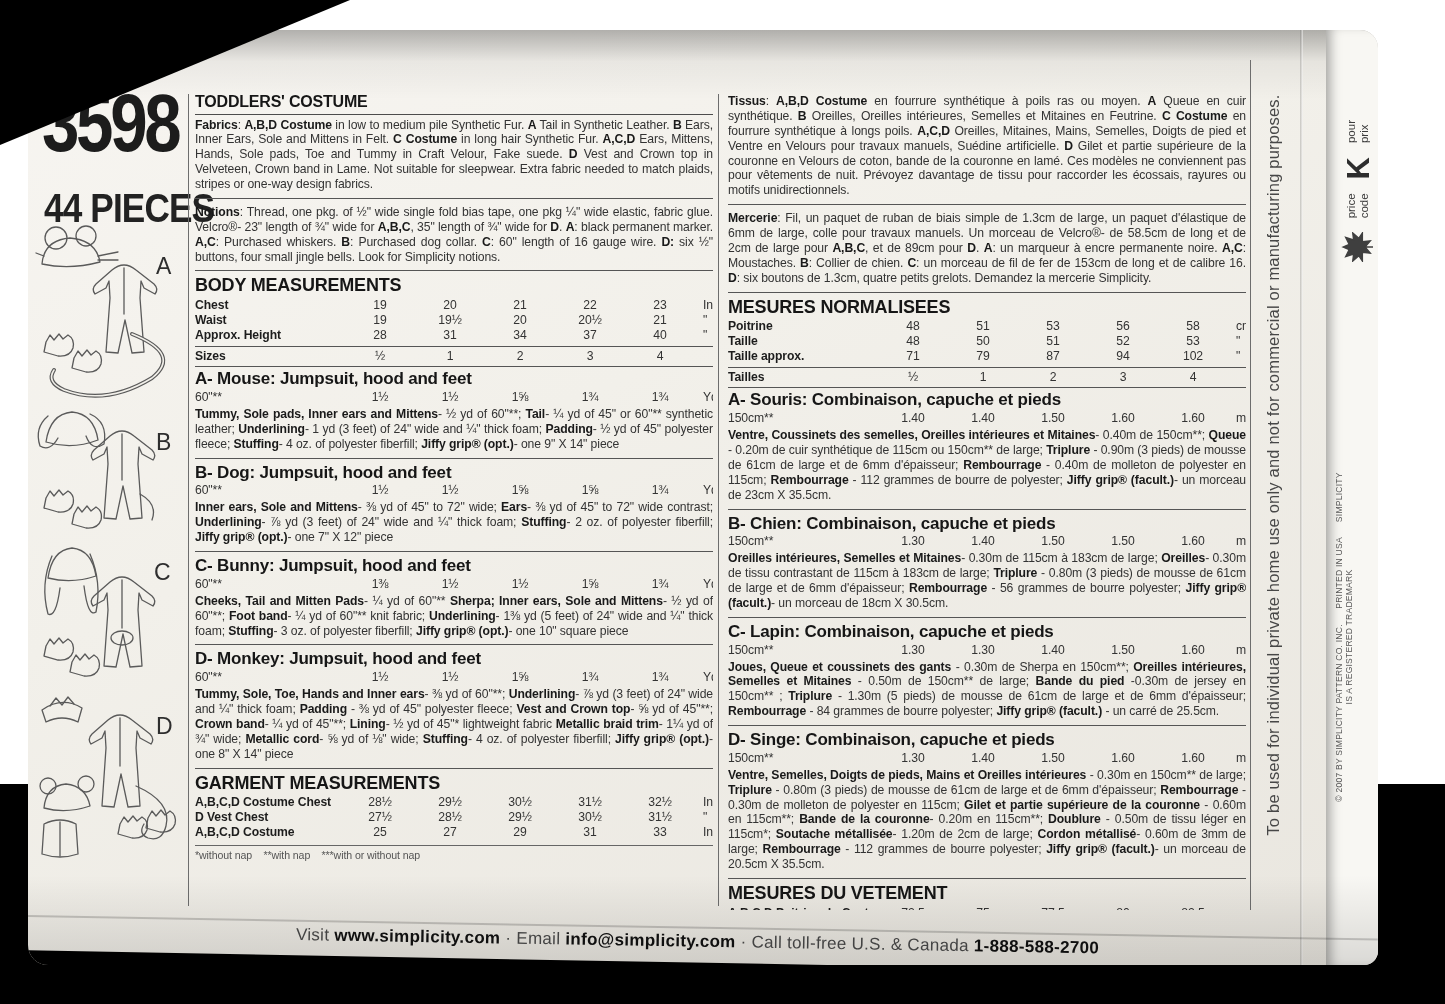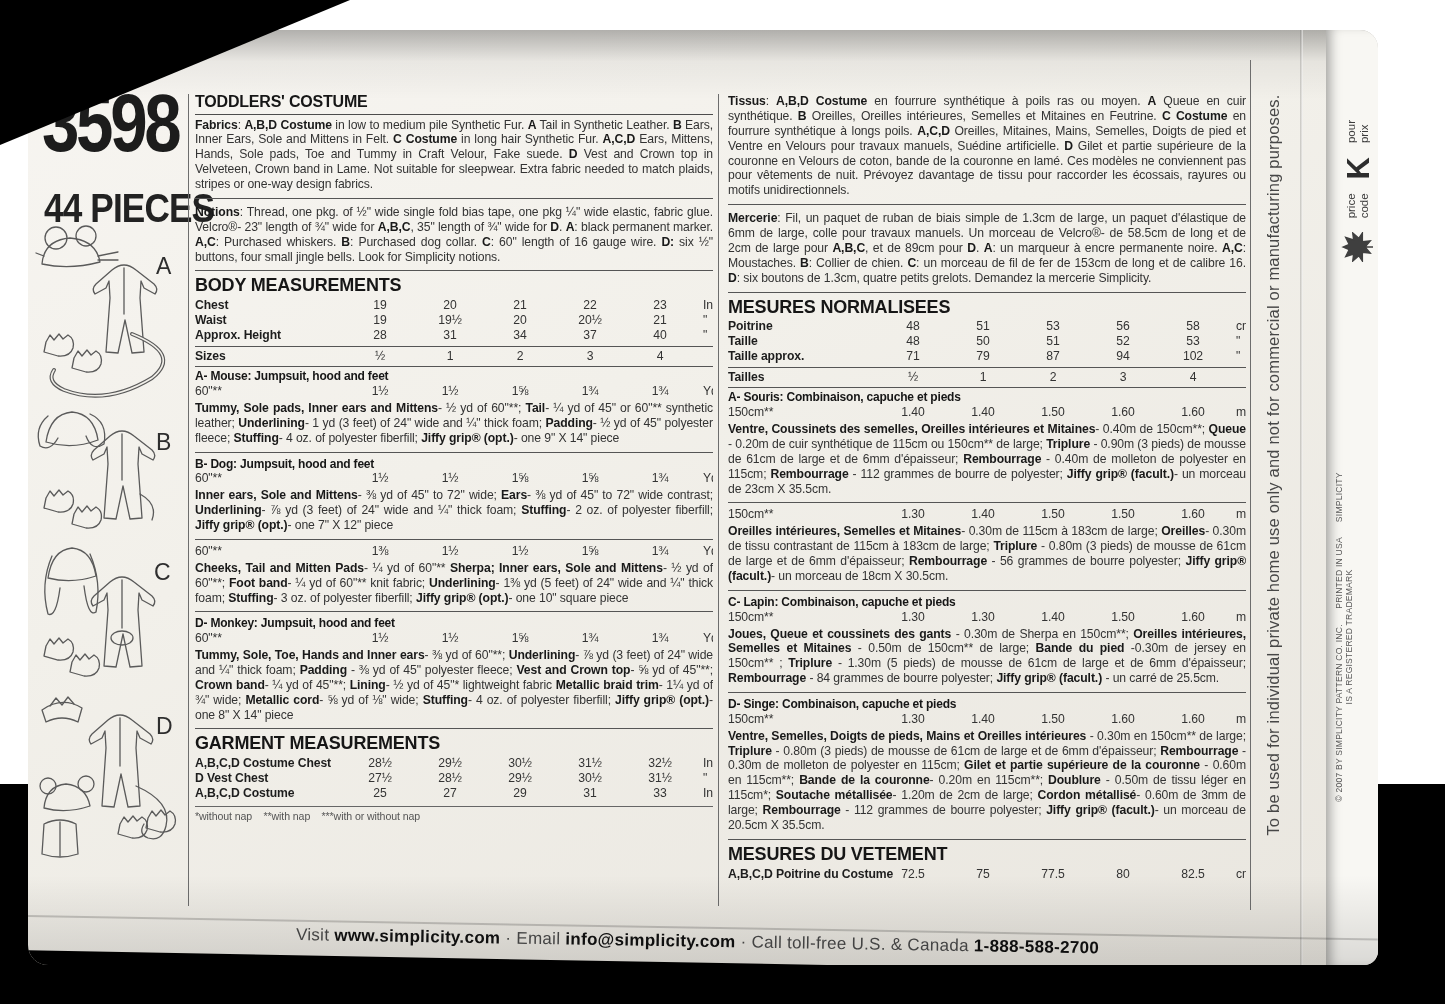--- a/index.html
+++ b/index.html
@@ -30,21 +30,21 @@
     letter-spacing:-1px;transform:scaleX(.88);transform-origin:left top;line-height:1;}
   
   .col{position:absolute;top:62px;width:518px;height:818px;color:#333;font-size:12.2px;
     line-height:1.22;letter-spacing:-.1px;overflow:hidden;}
   .col b{color:#191919;}
   .colTitle{font-size:16px;font-weight:700;color:#161616;letter-spacing:-.2px;margin:0 0 3px 0;
     border-bottom:1.4px solid #4c4c4c;padding-bottom:2px;}
   .para{margin:2px 0 0 0;text-align:justify;}
   .sect{border-top:1.3px solid #555;margin-top:6px;padding-top:4px;}
   h3.tbl{font-size:18px;font-weight:700;color:#161616;margin:0 0 1px 0;letter-spacing:-.2px;}
-  h4.view{font-size:12px;font-weight:700;color:#161616;margin:0;letter-spacing:-.2px;}
+  h4.view{font-size:17px;font-weight:700;color:#161616;margin:0;letter-spacing:-.2px;}
   .mrow{display:grid;grid-template-columns:150px 70px 70px 70px 70px 70px 1fr;line-height:15px;}
   .mrow .ml{font-weight:700;color:#1d1d1d;white-space:nowrap;}
   .mrow.yard .ml{font-weight:400;color:#333;}
   .mc{text-align:center;}
   .mu{text-align:left;padding-left:8px;}
   .sizesrow{border-top:1.3px solid #555;border-bottom:1.3px solid #555;margin-top:3px;
     padding:2px 0;}
   .boldline{font-weight:700;color:#1d1d1d;margin:0;line-height:15px;}
   .footnote{border-top:1.2px solid #666;margin-top:5px;padding-top:3px;font-size:10.6px;
     color:#555;white-space:pre-wrap;}
@@ -201,20 +201,21 @@
           <span class="mc">1½</span>
           <span class="mc">1½</span>
           <span class="mc">1⅝</span>
           <span class="mc">1⅝</span>
           <span class="mc">1¾</span>
           <span class="mu">Yd</span>
         </div>
         <p class="para"><b>Inner ears, Sole and Mittens</b><span>- ⅜ yd of 45" to 72" wide; </span><b>Ears</b><span>- ⅜ yd of 45" to 72" wide contrast; </span><b>Underlining</b><span>- ⅞ yd (3 feet) of 24" wide and ¼" thick foam; </span><b>Stuffing</b><span>- 2 oz. of polyester fiberfill; </span><b>Jiffy grip® (opt.)</b><span>- one 7" X 12" piece</span></p>
       </div>
       <div class="sect">
+        <h4 class="view">C- Bunny: Jumpsuit, hood and feet</h4>
         <div class="mrow yard">
           <span class="ml">60"**</span>
           <span class="mc">1⅜</span>
           <span class="mc">1½</span>
           <span class="mc">1½</span>
           <span class="mc">1⅝</span>
           <span class="mc">1¾</span>
           <span class="mu">Yd</span>
         </div>
         <p class="para"><b>Cheeks, Tail and Mitten Pads</b><span>- ¼ yd of 60"** </span><b>Sherpa; Inner ears, Sole and Mittens</b><span>- ½ yd of 60"**; </span><b>Foot band</b><span>- ¼ yd of 60"** knit fabric; </span><b>Underlining</b><span>- 1⅜ yd (5 feet) of 24" wide and ¼" thick foam; </span><b>Stuffing</b><span>- 3 oz. of polyester fiberfill; </span><b>Jiffy grip® (opt.)</b><span>- one 10" square piece</span></p>
@@ -316,20 +317,21 @@
           <span class="mc">1.40</span>
           <span class="mc">1.40</span>
           <span class="mc">1.50</span>
           <span class="mc">1.60</span>
           <span class="mc">1.60</span>
           <span class="mu">m</span>
         </div>
         <p class="para"><b>Ventre, Coussinets des semelles, Oreilles intérieures et Mitaines</b><span>- 0.40m de 150cm**; </span><b>Queue</b><span> - 0.20m de cuir synthétique de 115cm ou 150cm** de large; </span><b>Triplure</b><span> - 0.90m (3 pieds) de mousse de 61cm de large et de 6mm d'épaisseur; </span><b>Rembourrage</b><span> - 0.40m de molleton de polyester en 115cm; </span><b>Rembourrage</b><span> - 112 grammes de bourre de polyester; </span><b>Jiffy grip® (facult.)</b><span>- un morceau de 23cm X 35.5cm.</span></p>
       </div>
       <div class="sect">
+        <h4 class="view">B- Chien: Combinaison, capuche et pieds</h4>
         <div class="mrow yard">
           <span class="ml">150cm**</span>
           <span class="mc">1.30</span>
           <span class="mc">1.40</span>
           <span class="mc">1.50</span>
           <span class="mc">1.50</span>
           <span class="mc">1.60</span>
           <span class="mu">m</span>
         </div>
         <p class="para"><b>Oreilles intérieures, Semelles et Mitaines</b><span>- 0.30m de 115cm à 183cm de large; </span><b>Oreilles</b><span>- 0.30m de tissu contrastant de 115cm à 183cm de large; </span><b>Triplure</b><span> - 0.80m (3 pieds) de mousse de 61cm de large et de 6mm d'épaisseur; </span><b>Rembourrage</b><span> - 56 grammes de bourre polyester; </span><b>Jiffy grip® (facult.)</b><span>- un morceau de 18cm X 30.5cm.</span></p>

